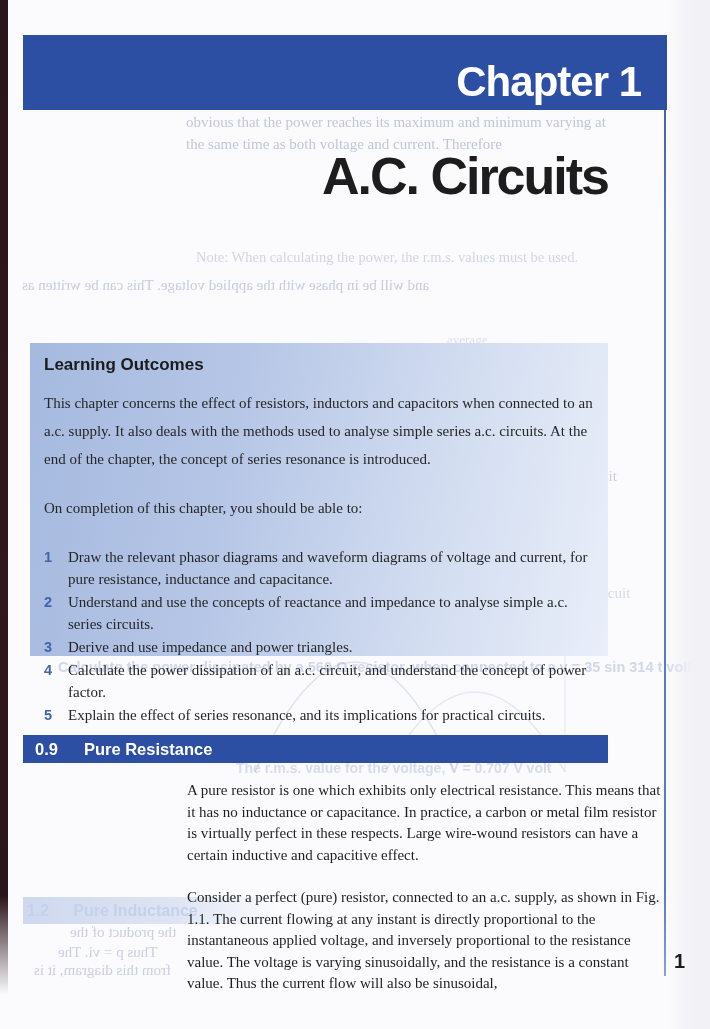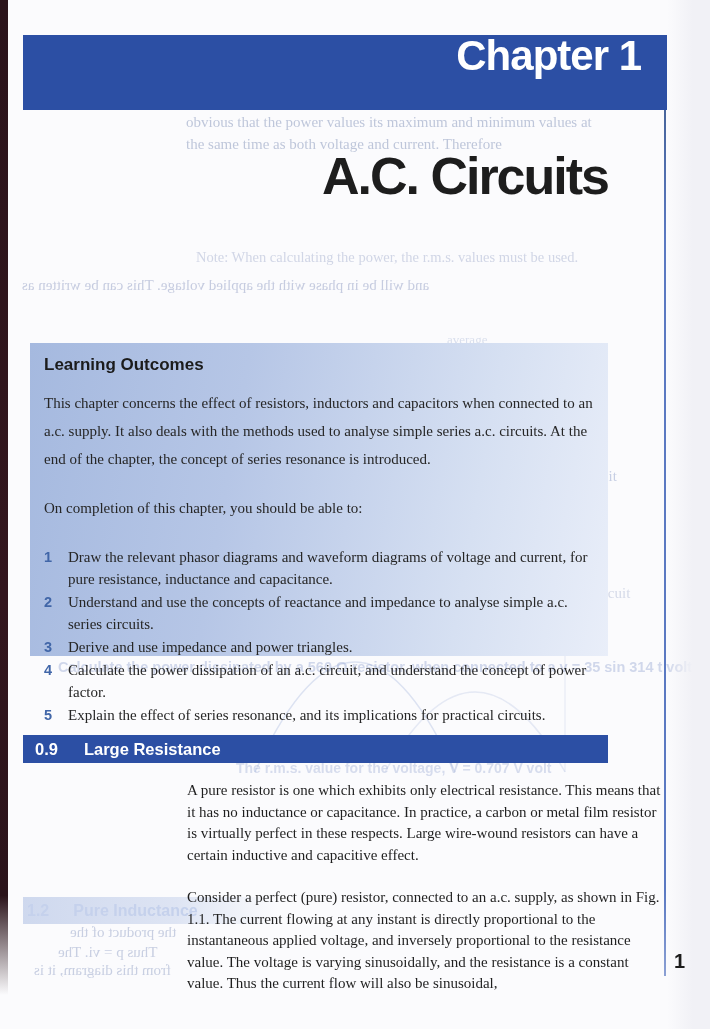--- a/index.html
+++ b/index.html
@@ -18,22 +18,22 @@
   }
   .right-margin-shade {
     position:absolute; left:667px; top:0; width:43px; height:1029px;
     background:linear-gradient(to right, rgba(240,240,246,0) 0%, #f1f1f6 60%);
   }
 
   
   .banner {
     position:absolute; left:23px; top:35px; width:644px; height:75px;
     background:#2c4fa4;
-    display:flex; justify-content:flex-end;
-    padding:0 26px 19px 0;
+    display:flex; align-items:flex-end; justify-content:flex-end;
+    padding:0 26px 7px 0;
   }
   .banner .chapter-label {
     font-family:"Liberation Sans", sans-serif;
     font-weight:bold; font-size:42px; line-height:1; letter-spacing:-1px;
     color:#ffffff;
   }
 
   
   .right-rule {
     position:absolute; left:664px; top:110px; width:2px; height:866px;
@@ -103,21 +103,21 @@
     font-family:"Liberation Sans", sans-serif; font-weight:bold; font-size:16px;
     color:#c5d1ec; white-space:nowrap; overflow:hidden;
   }
   .bleed-bar .sec-title { margin-left:24px; }
   .bleed-svg { position:absolute; pointer-events:none; }
 </style>
 </head>
 <body>
 
 <div>
-  <span class="bleed bleed-serif" style="left:186px; top:114px; font-size:15px; color:rgba(140,155,190,0.55);">obvious that the power values its maximum and minimum values at</span>
+  <span class="bleed bleed-serif" style="left:186px; top:114px; font-size:15px; color:rgba(140,155,190,0.55);">obvious that the power reaches its maximum and minimum varying at</span>
   <span class="bleed bleed-serif" style="left:186px; top:136px; font-size:15px; color:rgba(140,155,190,0.55);">the same time as both voltage and current. Therefore</span>
   <span class="bleed bleed-serif" style="left:196px; top:249px; font-size:14.5px; color:rgba(150,163,198,0.42);">Note: When calculating the power, the r.m.s. values must be used.</span>
   <span class="bleed bleed-serif mirror" style="left:22px; top:277px; font-size:15px; color:rgba(145,158,195,0.50);">and will be in phase with the applied voltage. This can be written as</span>
   <span class="bleed bleed-serif" style="left:447px; top:332px; font-size:13px; color:rgba(160,175,210,0.38);">average</span>
   <span class="bleed bleed-serif" style="left:452px; top:349px; font-size:13px; color:rgba(160,175,210,0.38);">power</span>
   <span class="bleed bleed-serif" style="left:332px; top:449px; font-size:15px; color:rgba(120,140,190,0.40);">Thus the current is a sinewave of the same</span>
   <span class="bleed bleed-serif" style="left:332px; top:468px; font-size:15px; color:rgba(120,140,190,0.40);">frequency as the voltage, and is in phase with it</span>
   <span class="bleed bleed-serif" style="left:346px; top:566px; font-size:15px; color:rgba(140,155,195,0.35);">conclude that a pure resistor, in an a.c.</span>
   <span class="bleed bleed-serif" style="left:592px; top:585px; font-size:15px; color:rgba(140,155,195,0.35);">circuit</span>
   <span class="bleed bleed-serif" style="left:388px; top:599px; font-size:14px; color:rgba(140,155,195,0.32);">1.3 respectively.</span>
@@ -176,19 +176,19 @@
     <span class="txt">Calculate the power dissipation of an a.c. circuit, and understand the concept of power factor.</span>
   </div>
   <div class="lo-item">
     <span class="num">5</span>
     <span class="txt">Explain the effect of series resonance, and its implications for practical circuits.</span>
   </div>
 </section>
 
 <div class="section-bar">
   <span class="sec-num">0.9</span>
-  <span class="sec-title">Large Resistance</span>
+  <span class="sec-title">Pure Resistance</span>
 </div>
 
 <div class="body-col">
   <p>A pure resistor is one which exhibits only electrical resistance. This means that it has no inductance or capacitance. In practice, a carbon or metal film resistor is virtually perfect in these respects. Large wire-wound resistors can have a certain inductive and capacitive effect.</p>
   <p>Consider a perfect (pure) resistor, connected to an a.c. supply, as shown in Fig. 1.1. The current flowing at any instant is directly proportional to the instantaneous applied voltage, and inversely proportional to the resistance value. The voltage is varying sinusoidally, and the resistance is a constant value. Thus the current flow will also be sinusoidal,</p>
 </div>
 
 </body></html>

